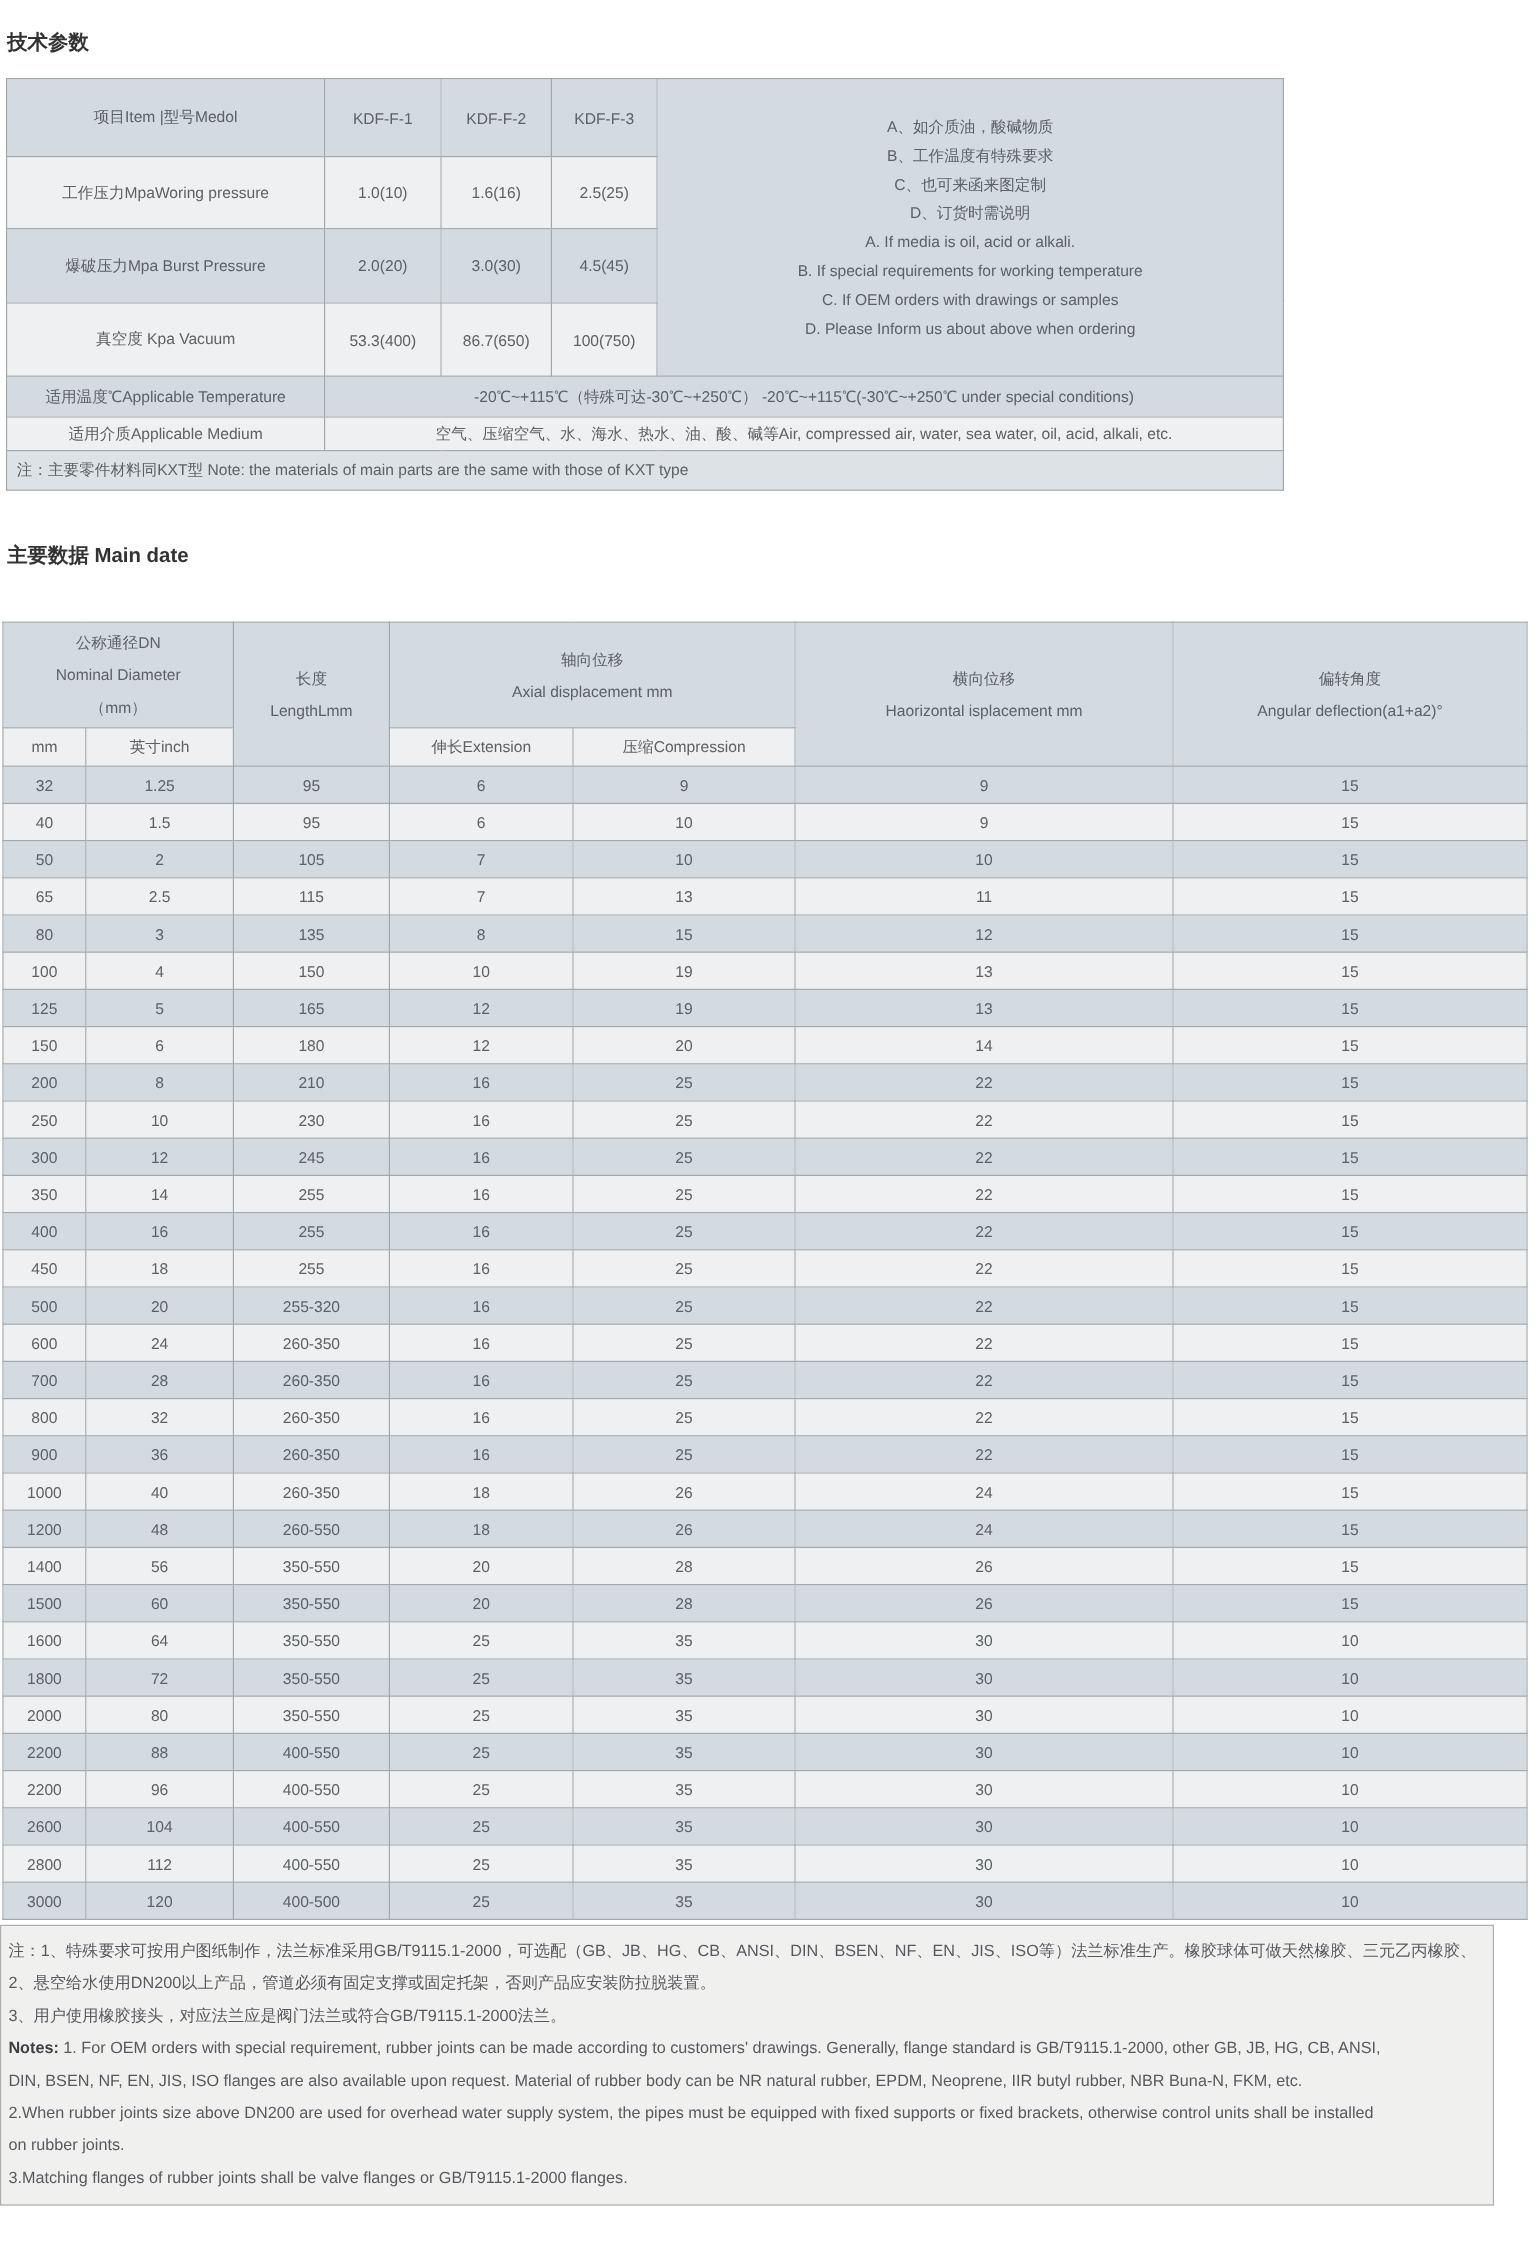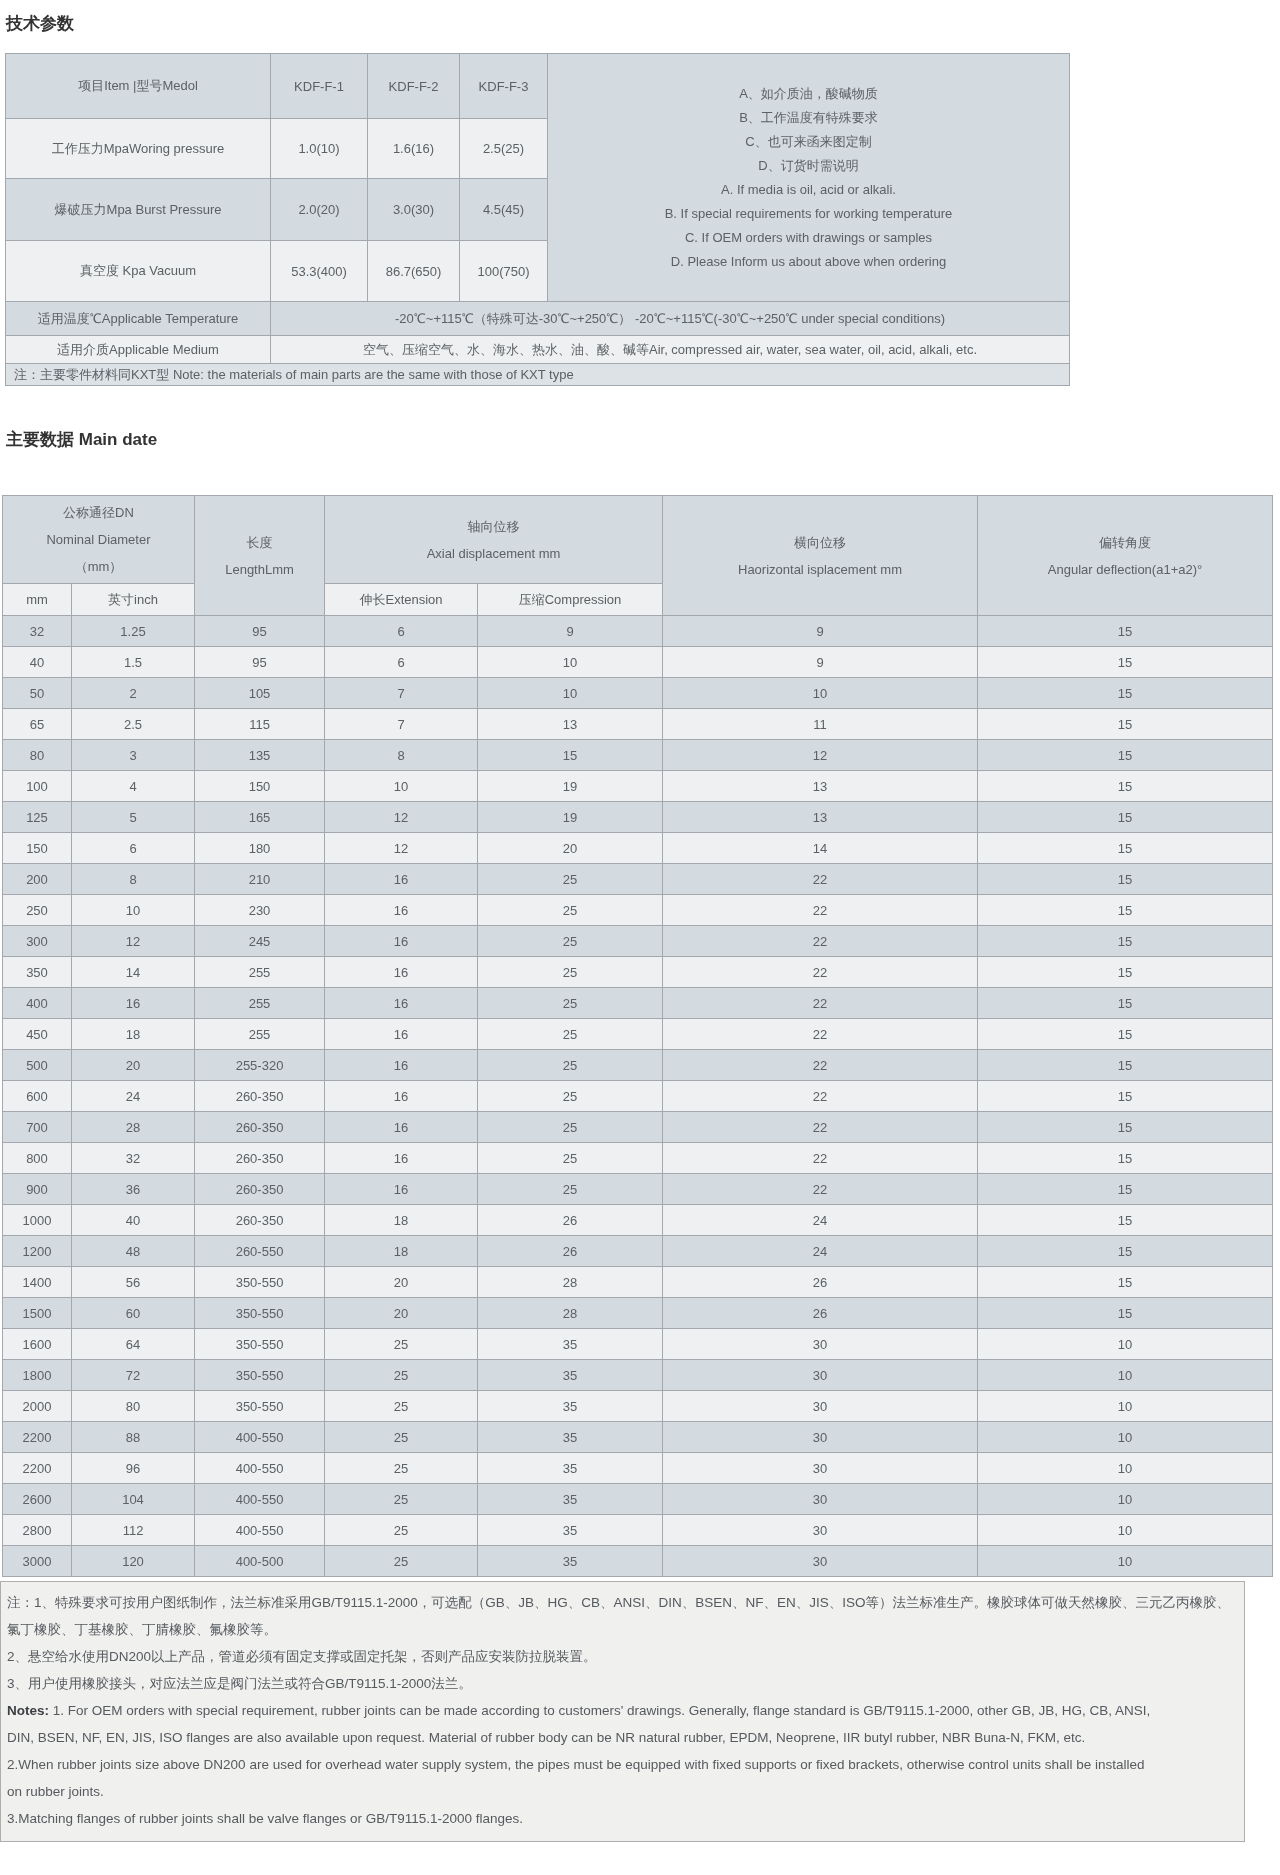--- a/index.html
+++ b/index.html
@@ -8,34 +8,34 @@
     width:1280px; height:1875px; overflow:hidden;
     font-family:"Liberation Sans", sans-serif;
     color:#5c6165;
   }
   .page { position:relative; width:1280px; height:1875px; }
 
   .sec-title {
     font-size:17px; font-weight:bold; color:#333;
     padding-left:6px;
   }
-  #tech-title { padding-top:12px; }
+  #tech-title { padding-top:24px; }
   #main-title { margin-top:42px; margin-bottom:44px; }
 
   table { border-collapse:collapse; table-layout:fixed; }
   td, th { border:1px solid #a2a8ad; font-size:13px; font-weight:normal;
            text-align:center; vertical-align:middle; color:#5c6165;
            overflow:hidden; padding:0 2px; }
 
   
   .t1 { width:1064px; margin:18px 0 0 5px; border:1px solid #8b9196; }
   .t1 .r0 { height:65px; } .t1 .r1 { height:60px; }
   .t1 .r2 { height:62px; } .t1 .r3 { height:61px; }
   .t1 .r4 { height:34px;padding-left:38px; } .t1 .r5 { height:28px; }
-  .t1 .r6 { height:22px;margin-top:12px; }
+  .t1 .r6 { height:33px;margin-top:12px; }
   .blu  { background:#d3dae0; }
   .lt   { background:#eef0f1; }
   .note-row { background:#dde2e7; }
   .t1 .note-cell { text-align:left; padding-left:8px; }
   .info-cell div { line-height:24px; }
 
   
   .t2 { width:1270px; margin:0 0 0 2px; border:1px solid #8b9196; }
   .t2 thead .hrow { height:88px; }
   .t2 thead .srow { height:32px; }
@@ -440,21 +440,20 @@
           <td>25</td>
           <td>35</td>
           <td>30</td>
           <td>10</td>
         </tr>
       </tbody>
   </table>
 
   <div class="notes">
     <div class="nline">注：1、特殊要求可按用户图纸制作，法兰标准采用GB/T9115.1-2000，可选配（GB、JB、HG、CB、ANSI、DIN、BSEN、NF、EN、JIS、ISO等）法兰标准生产。橡胶球体可做天然橡胶、三元乙丙橡胶、</div>
-    <div class="nline">氯丁橡胶、丁基橡胶、丁腈橡胶、氟橡胶等。</div>
     <div class="nline">2、悬空给水使用DN200以上产品，管道必须有固定支撑或固定托架，否则产品应安装防拉脱装置。</div>
     <div class="nline">3、用户使用橡胶接头，对应法兰应是阀门法兰或符合GB/T9115.1-2000法兰。</div>
     <div class="nline"><b>Notes:</b> <span>1. For OEM orders with special requirement, rubber joints can be made according to customers' drawings. Generally, flange standard is GB/T9115.1-2000, other GB, JB, HG, CB, ANSI,</span></div>
     <div class="nline">DIN, BSEN, NF, EN, JIS, ISO flanges are also available upon request. Material of rubber body can be NR natural rubber, EPDM, Neoprene, IIR butyl rubber, NBR Buna-N, FKM, etc.</div>
     <div class="nline">2.When rubber joints size above DN200 are used for overhead water supply system, the pipes must be equipped with fixed supports or fixed brackets, otherwise control units shall be installed</div>
     <div class="nline">on rubber joints.</div>
     <div class="nline">3.Matching flanges of rubber joints shall be valve flanges or GB/T9115.1-2000 flanges.</div>
   </div>
 
 </div>

